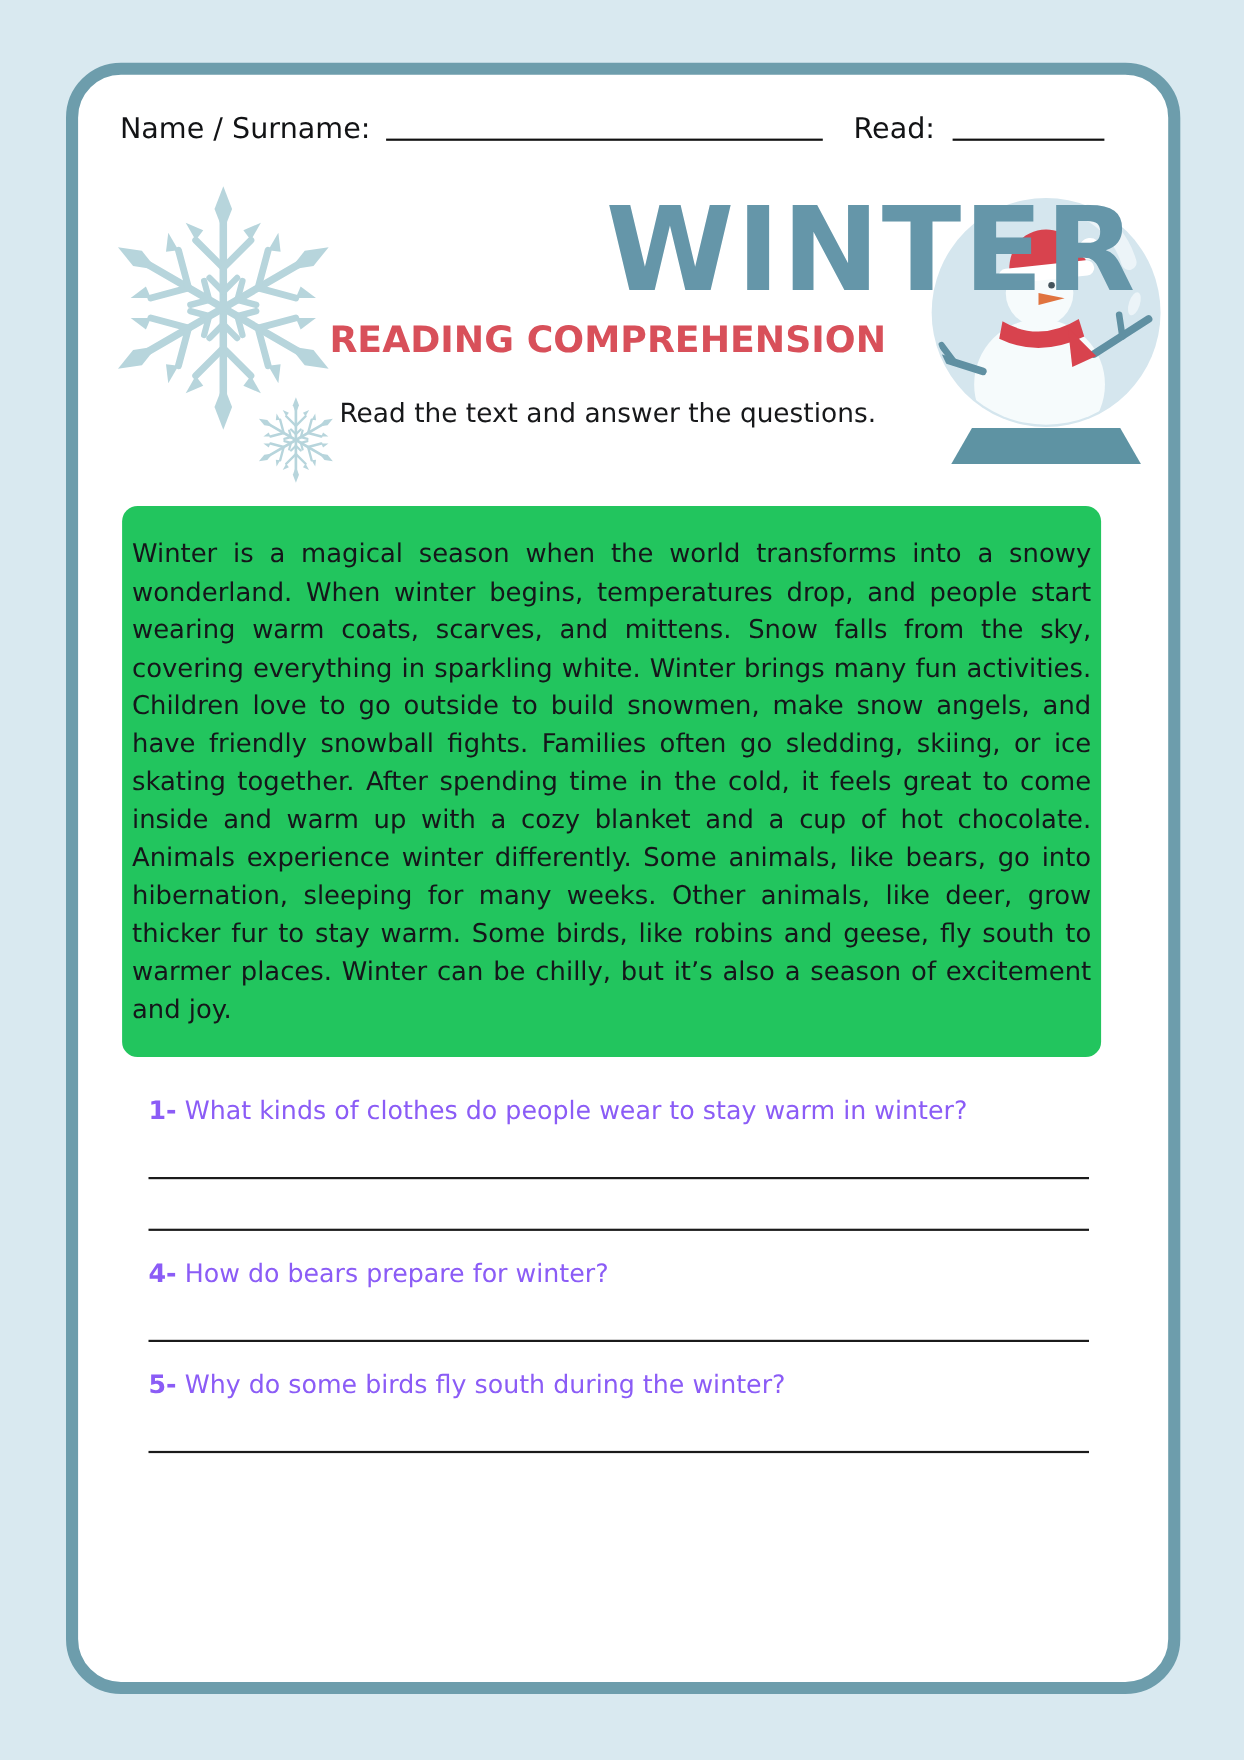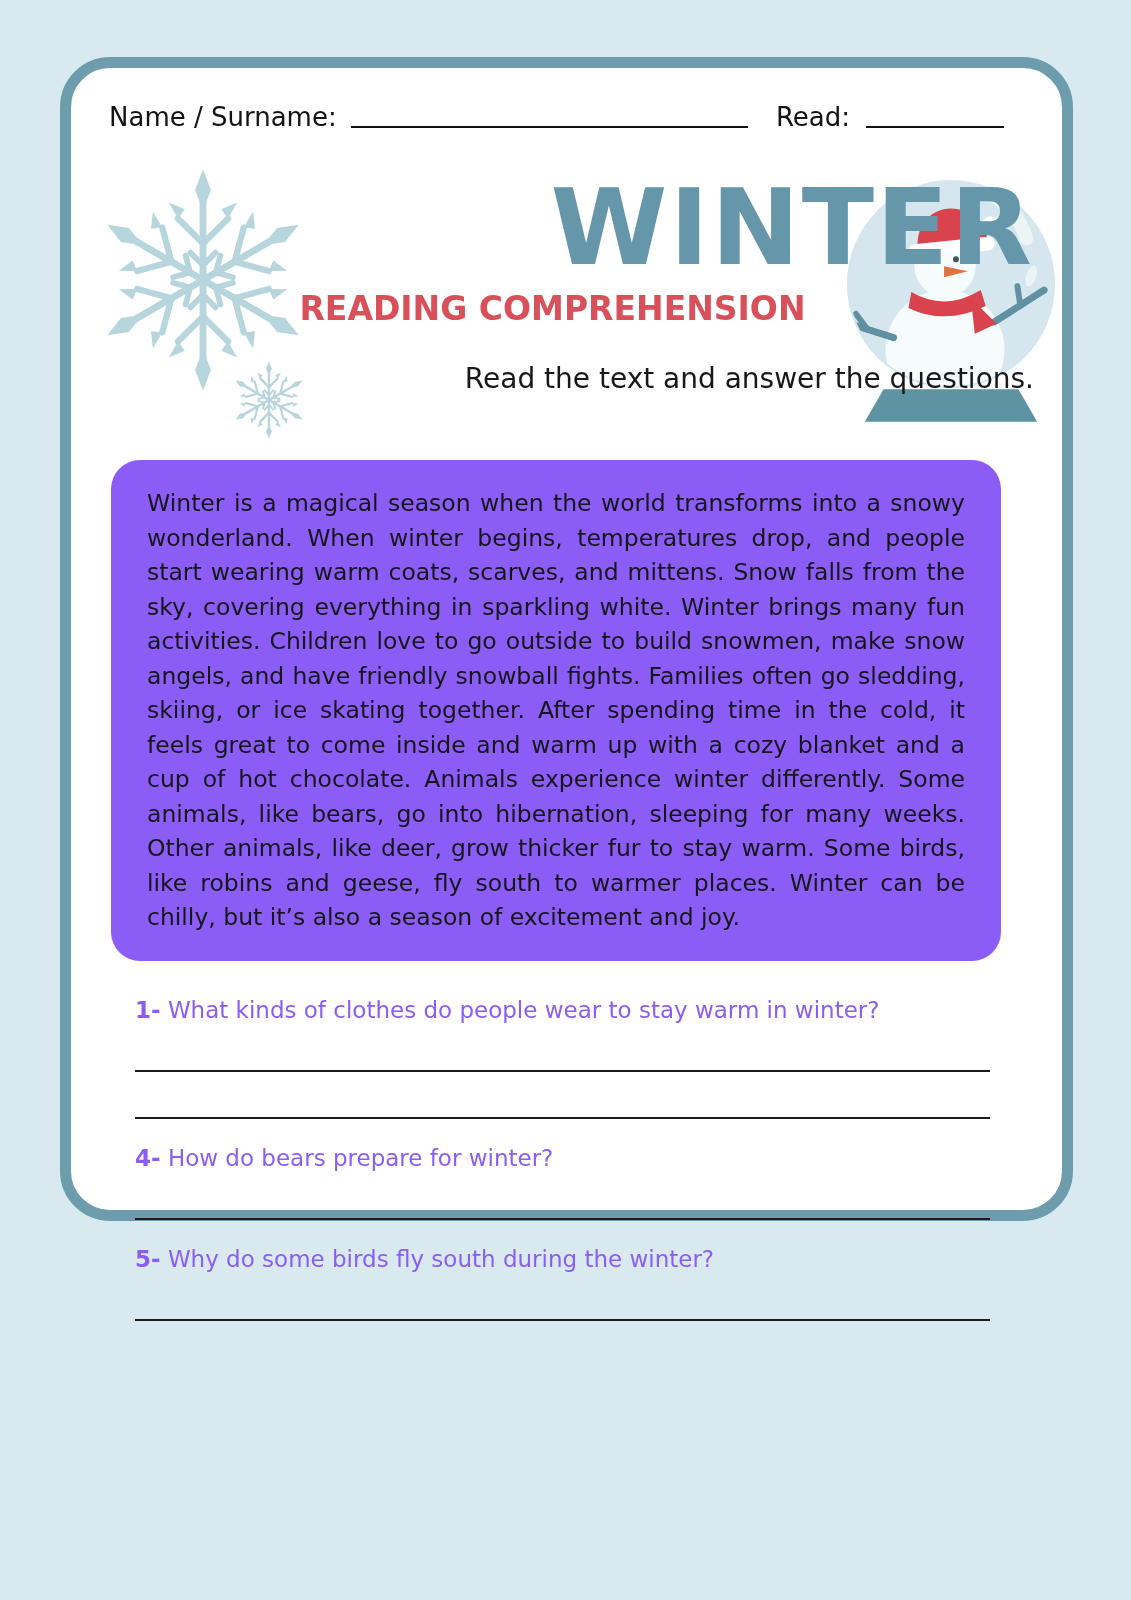--- a/index.html
+++ b/index.html
@@ -6,21 +6,21 @@
   body{
     width:1131px;height:1600px;
     background:#d9e9f0;
     font-family:"DejaVu Sans","Liberation Sans",sans-serif;
     color:#17181a;
     position:relative;
     overflow:hidden;
   }
   .card{
     position:absolute;left:60px;top:57px;
-    width:1013px;height:1164px;
+    width:1013px;height:1483px;
     box-sizing:border-box;
     background:#ffffff;
     border:11px solid #6d9dac;
     border-radius:50px;
   }
   
   .name-row{
     position:absolute;left:38px;right:58px;top:34px;
     display:flex;align-items:flex-end;
     font-size:26px;color:#121315;
@@ -42,29 +42,29 @@
   .title-block{position:absolute;left:0;right:28px;top:110px;text-align:center;}
   .title{
     margin:0;font-size:106px;line-height:0.95;font-weight:800;
     color:#6596a9;letter-spacing:2px;text-align:right;
   }
   .subtitle{
     margin:10px 0 0 0;font-size:33px;font-weight:800;
     color:#d8505a;letter-spacing:0px;
   }
   .instruction{
-    margin:34px 0 0 0;font-size:28px;color:#17181a;text-align:right;
+    margin:34px 0 0 0;font-size:24px;color:#17181a;
   }
   
   .passage-box{
     position:absolute;left:40px;top:392px;width:890px;
     box-sizing:border-box;
-    background:#8b5cf6;
-    border-radius:29px;
-    padding:26px 36px;
+    background:#22c55e;
+    border-radius:14px;
+    padding:26px 9px;
   }
   .passage-text{
     margin:0;font-size:23.5px;line-height:34.5px;
     text-align:justify;color:#15161a;
   }
   
   .questions{position:absolute;left:64px;top:927px;width:855px;}
   .q-item{margin:0 0 24px 0;}
   .q-text{
     margin:0;font-size:23px;line-height:30px;white-space:nowrap;color:#8b5cf6;

